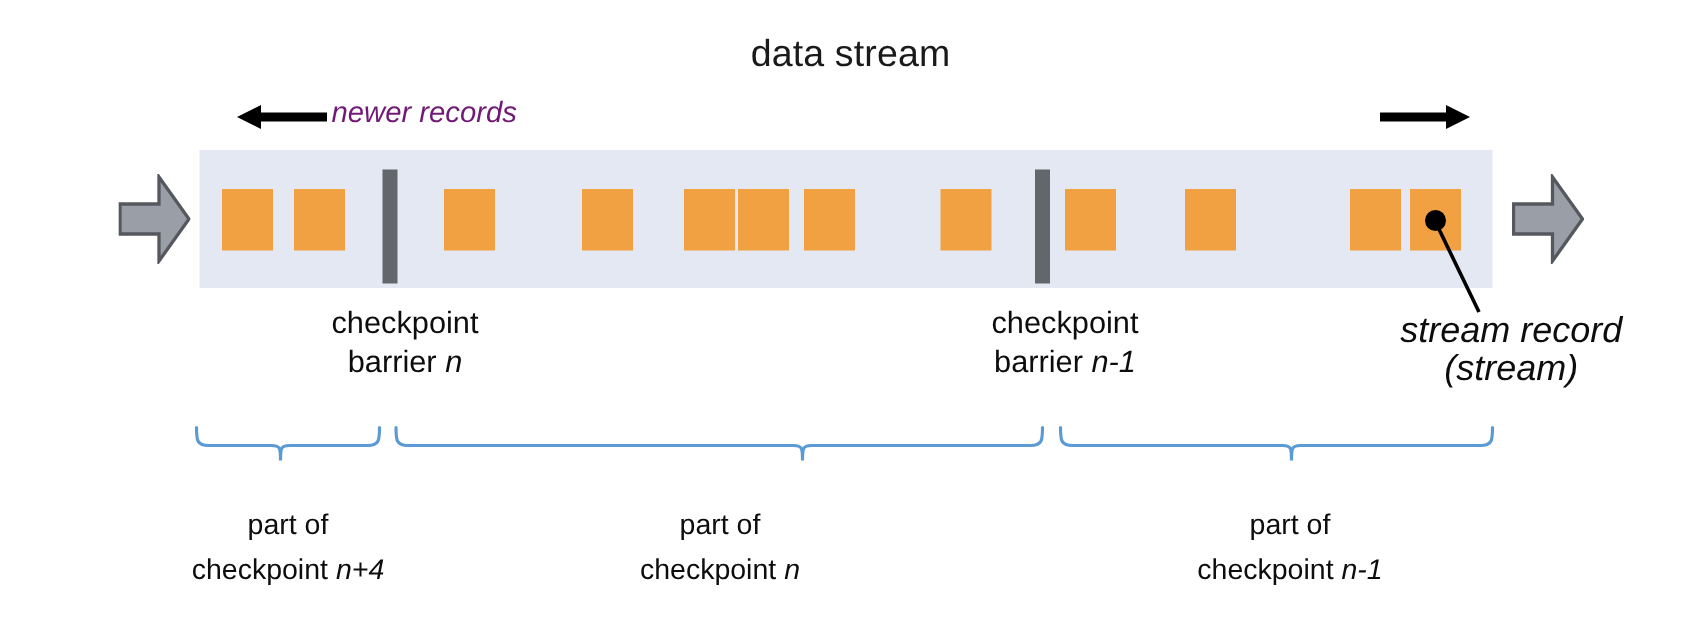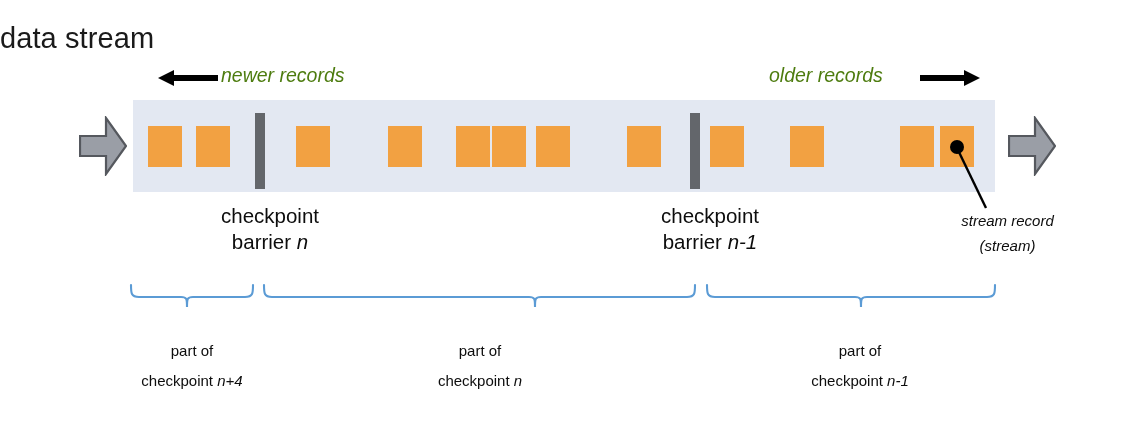--- a/index.html
+++ b/index.html
@@ -19,33 +19,33 @@
     overflow: hidden;
     background: #ffffff;
   }
 
   
   .title {
     position: absolute;
     left: 0;
     top: 22px;
     width: 1134px;
-    text-align: left;
-    font-size: 29px;
+    text-align: center;
+    font-size: 25px;
     letter-spacing: 0.1px;
     color: #1a1a1a;
     white-space: nowrap;
   }
 
   
   .dirlabel {
     position: absolute;
     font-size: 19.5px;
     font-style: italic;
-    color: #4d7c0f;
+    color: #701a75;
     white-space: nowrap;
   }
   .dirlabel.newer { left: 221px; top: 64px; }
   .dirlabel.older { left: 769px; top: 64px; }
 
   .dirarrow {
     position: absolute;
     top: 68px;
   }
   .dirarrow.left  { left: 158px; }
@@ -99,21 +99,21 @@
   .caption em { font-style: italic; }
 
   .caption.cp-n    { left: 160px; top: 203px; width: 220px; }
   .caption.cp-n1   { left: 596px; top: 203px; width: 228px; }
 
   .caption.record-note {
     left: 890px;
     top: 208px;
     width: 235px;
     font-style: italic;
-    font-size: 15px;
+    font-size: 24px;
     line-height: 25px;
   }
 
   
   .calloutsvg {
     position: absolute;
     left: 930px;
     top: 135px;
     pointer-events: none;
   }
@@ -122,21 +122,21 @@
   .bracesvg {
     position: absolute;
     left: 125px;
     top: 283px;
   }
 
   
   .partlabel {
     position: absolute;
     top: 336px;
-    font-size: 15px;
+    font-size: 19px;
     line-height: 30px;
     text-align: center;
     color: #0d0d0d;
     white-space: nowrap;
   }
   .partlabel em { font-style: italic; }
 
   .partlabel.p1 { left:  78px; width: 228px; }
   .partlabel.p2 { left: 366px; width: 228px; }
   .partlabel.p3 { left: 736px; width: 248px; }
@@ -148,21 +148,20 @@
 
   <div class="title">data stream</div>
 
   <div class="dirarrow left">
     <svg width="60" height="20" viewBox="0 0 60 20">
       <path d="M0,10 L16,2 L16,7 L60,7 L60,13 L16,13 L16,18 Z" fill="#000000"></path>
     </svg>
   </div>
   <div class="dirlabel newer">newer records</div>
 
-  <div class="dirlabel older">older records</div>
   <div class="dirarrow right">
     <svg width="60" height="20" viewBox="0 0 60 20">
       <path d="M60,10 L44,2 L44,7 L0,7 L0,13 L44,13 L44,18 Z" fill="#000000"></path>
     </svg>
   </div>
 
   <div class="flowarrow in">
     <svg width="48" height="60" viewBox="0 0 48 60">
       <path d="M1,20 L27,20 L27,2 L47,30 L27,58 L27,40 L1,40 Z" fill="#9a9ea6" stroke="#55585e" stroke-width="2.2" stroke-linejoin="miter"></path>
     </svg>

